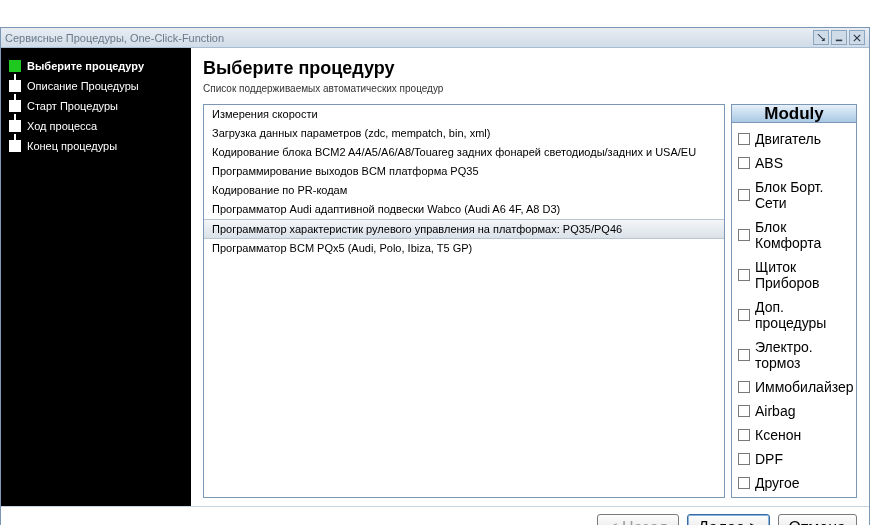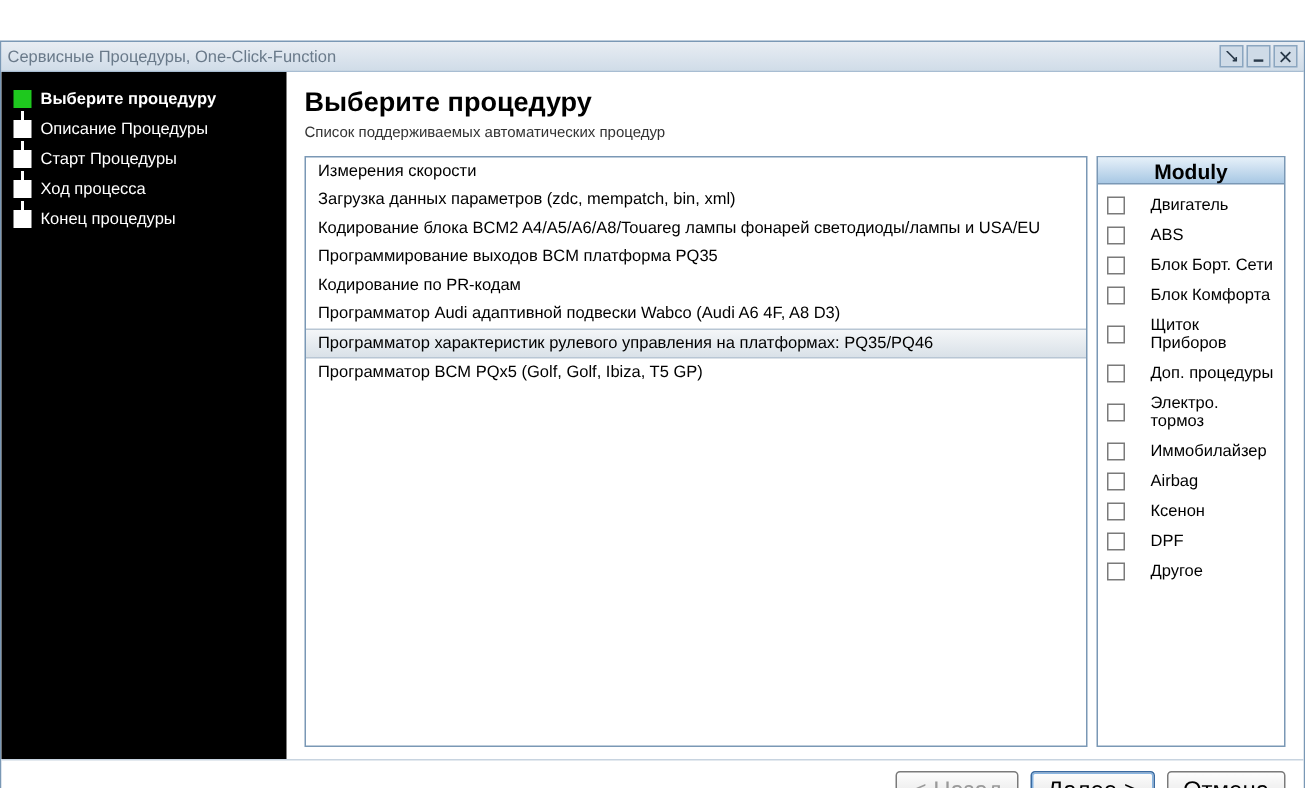--- a/index.html
+++ b/index.html
@@ -20,23 +20,23 @@
 .step-connector { position: absolute; left: 5px; top: 14px; width: 2px; height: 10px; background: #fff; }
 .main { flex: 1; display: flex; flex-direction: column; padding: 10px 12px 8px 12px; min-height: 0; }
 .main-header { margin-bottom: 10px; }
 .main-title { font-size: 18px; font-weight: bold; color: #000; margin-bottom: 4px; }
 .main-subtitle { font-size: 10px; color: #333; }
 .main-content { flex: 1; display: flex; gap: 6px; min-height: 0; }
 .proc-list { flex: 1; border: 1px solid #7a98b5; background: #fff; overflow-y: auto; }
 .proc-item { padding: 3px 8px; font-size: 11px; color: #000; cursor: pointer; border-bottom: 1px solid transparent; }
 .proc-item.selected { background: linear-gradient(#f4f6f8,#d9e1e8); border-top: 1px solid #b8c6d4; border-bottom: 1px solid #b8c6d4; }
 .module-panel { width: 126px; border: 1px solid #7a98b5; background: #fff; display: flex; flex-direction: column; }
-.module-header { height: 18px; background: linear-gradient(#e6f0f9,#a8c8e4); border-bottom: 1px solid #7a98b5; text-align: center; font-size: 14px; color: #000; line-height: 18px; font-weight: bold; }
+.module-header { height: 18px; background: linear-gradient(#e6f0f9,#a8c8e4); border-bottom: 1px solid #7a98b5; text-align: center; font-size: 17px; color: #000; line-height: 18px; font-weight: bold; }
 .module-list { flex: 1; padding: 4px 3px; overflow-y: auto; }
-.module-item { display: flex; align-items: center; gap: 17px; padding: 4px 3px; font-size: 11px; cursor: pointer; }
+.module-item { display: flex; align-items: center; gap: 5px; padding: 4px 3px; font-size: 14px; cursor: pointer; }
 .module-check { width: 12px; height: 12px; border: 1px solid #7a7a7a; background: #fff; flex-shrink: 0; display: flex; align-items: center; justify-content: center; }
 .module-check.checked::after { content: ""; width: 6px; height: 6px; background: #3a5a8a; }
 .footer { height: 36px; border-top: 1px solid #c8d4e0; display: flex; align-items: center; justify-content: flex-end; gap: 8px; padding: 0 12px; background: #fff; }
 .btn { min-width: 72px; height: 22px; border: 1px solid #7a7a7a; background: linear-gradient(#fdfdfd,#e4e4e4); font-size: 16px; cursor: pointer; padding: 4px 10px; border-radius: 3px; }
 .btn:disabled { color: #9a9a9a; cursor: default; }
 .btn.default { border: 1px solid #3a6aa0; box-shadow: 0 0 0 1px #88b4e0 inset; }
 </style>
 </head>
 <body>
 
@@ -90,26 +90,26 @@
       </div>
     <div class="main">
       <div class="main-header">
         <div class="main-title">Выберите процедуру</div>
         <div class="main-subtitle">Список поддерживаемых автоматических процедур</div>
       </div>
       <div class="main-content">
         <div class="proc-list" id="proc-list">
             <div class="proc-item">Измерения скорости</div>
             <div class="proc-item">Загрузка данных параметров (zdc, mempatch, bin, xml)</div>
-            <div class="proc-item">Кодирование блока  BCM2 A4/A5/A6/A8/Touareg  лампы фонарей светодиоды/лампы и  USA/EU</div>
+            <div class="proc-item">Кодирование блока  BCM2 A4/A5/A6/A8/Touareg  задних фонарей светодиоды/задних и  USA/EU</div>
             <div class="proc-item">Программирование выходов BCM платформа PQ35</div>
             <div class="proc-item">Кодирование по PR-кодам</div>
             <div class="proc-item">Программатор Audi адаптивной подвески Wabco (Audi A6 4F, A8 D3)</div>
             <div class="proc-item selected">Программатор характеристик рулевого управления на платформах: PQ35/PQ46</div>
-            <div class="proc-item">Программатор BCM PQx5 (Golf, Golf, Ibiza, T5 GP)</div>
+            <div class="proc-item">Программатор BCM PQx5 (Audi, Polo, Ibiza, T5 GP)</div>
           </div>
         <div class="module-panel">
           <div class="module-header">Moduly</div>
           <div class="module-list" id="module-list">
               <div class="module-item">
                 <div class="module-check"></div>
                 <span>Двигатель</span>
               </div>
               <div class="module-item">
                 <div class="module-check"></div>

